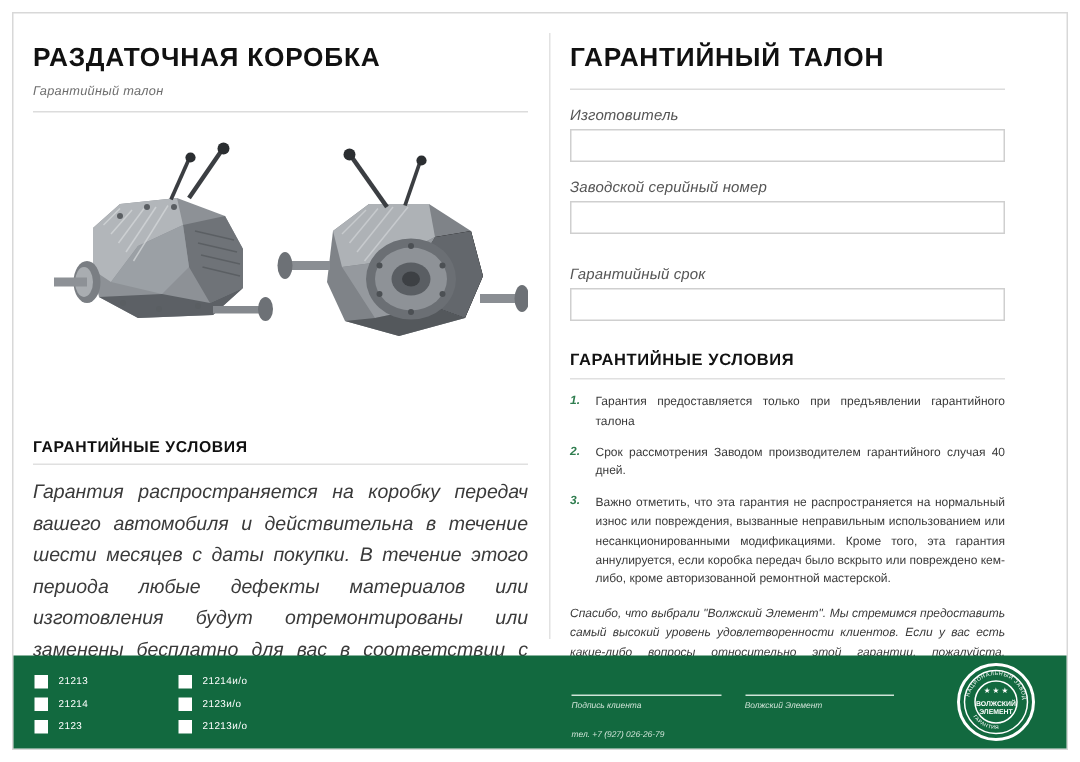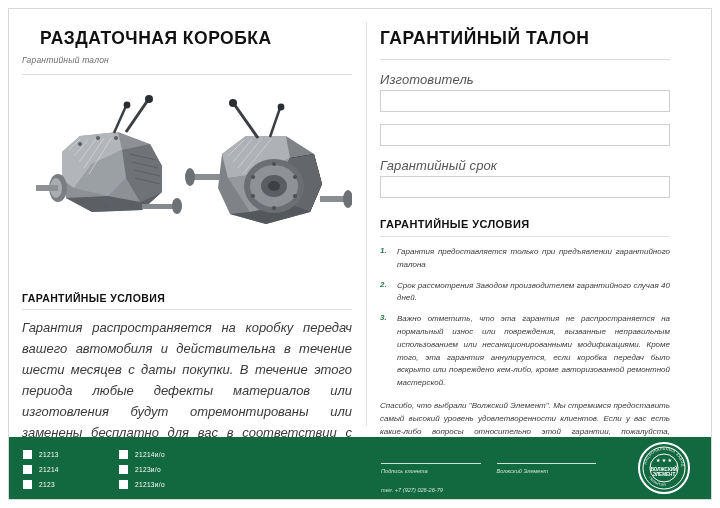--- a/index.html
+++ b/index.html
@@ -17,21 +17,21 @@
     border:1px solid #d8d8d8;box-sizing:border-box;
   }
 
   
   .vdiv{position:absolute;left:366px;top:22px;width:1px;height:404px;background:#e2e2e2;}
 
   
   .left{position:absolute;left:22px;top:28px;width:330px;}
   .title-main{
     font-size:17.5px;font-weight:bold;letter-spacing:.5px;
-    color:#111;line-height:1.15;text-transform:uppercase;margin-left:18px;
+    color:#111;line-height:1.15;text-transform:uppercase;
   }
   .title-sub{
     margin-top:7px;font-size:8.5px;font-style:italic;color:#6d6d6d;
     letter-spacing:.2px;
   }
   .rule{margin-top:9px;height:1px;background:#dcdcdc;width:330px;}
 
   
   .photo{
     position:absolute;left:22px;top:92px;width:330px;height:160px;
@@ -53,37 +53,37 @@
   .left-sec2{position:absolute;left:22px;top:376px;width:330px;}
 
   
   .right{position:absolute;left:380px;top:28px;width:290px;}
   .title-r{
     font-size:17.5px;font-weight:bold;letter-spacing:.5px;color:#111;
     text-transform:uppercase;
   }
   .rule-r{margin-top:10px;height:1px;background:#dcdcdc;width:290px;}
 
-  .fld-label{font-size:13px;color:#555;font-style:italic;margin-bottom:3px;letter-spacing:.1px;}
+  .fld-label{font-size:10px;color:#555;font-style:italic;margin-bottom:3px;letter-spacing:.1px;}
   .fld-box{
     height:22px;border:1px solid #cfcfcf;background:#fff;box-sizing:border-box;
   }
   .fld{margin-top:12px;}
-  .fld-row{display:flex;gap:2px;margin-top:12px;}
+  .fld-row{display:flex;gap:2px;margin-top:22px;}
   .fld-row .fld-col{flex:1;}
 
   .terms-h{
     margin-top:20px;font-size:11px;font-weight:bold;letter-spacing:.4px;
     color:#111;text-transform:uppercase;
   }
   .terms-rule{height:1px;background:#e0e0e0;margin-top:6px;margin-bottom:9px;}
 
   .term{display:flex;gap:6px;margin-bottom:8px;}
   .term-num{font-size:8px;font-style:italic;color:#2f7d4f;font-weight:bold;min-width:11px;}
-  .term-txt{font-size:8px;line-height:1.6;color:#3a3a3a;font-style:italic;text-align:justify;}
+  .term-txt{font-size:8px;line-height:1.6;color:#3a3a3a;text-align:justify;}
   .thanks{
     margin-top:10px;font-size:8px;line-height:1.62;color:#3a3a3a;
     font-style:italic;text-align:justify;
   }
 
   
   .footer{
     position:absolute;left:9px;top:437px;width:702px;height:62px;
     background:#12693f;overflow:hidden;
   }
@@ -219,20 +219,21 @@
   <div class="right">
     <div class="title-r">ГАРАНТИЙНЫЙ ТАЛОН</div>
     <div class="rule-r"></div>
 
     <div class="fld">
       <div class="fld-label">Изготовитель</div>
       <div class="fld-box" title=""></div>
     </div>
 
     <div class="fld">
+      <div class="fld-label">Заводской серийный номер</div>
       <div class="fld-box" title=""></div>
     </div>
 
     <div class="fld-row">
       <div class="fld-col">
         <div class="fld-label">Гарантийный срок</div>
         <div class="fld-box" title=""></div>
       </div>
     </div>
 

